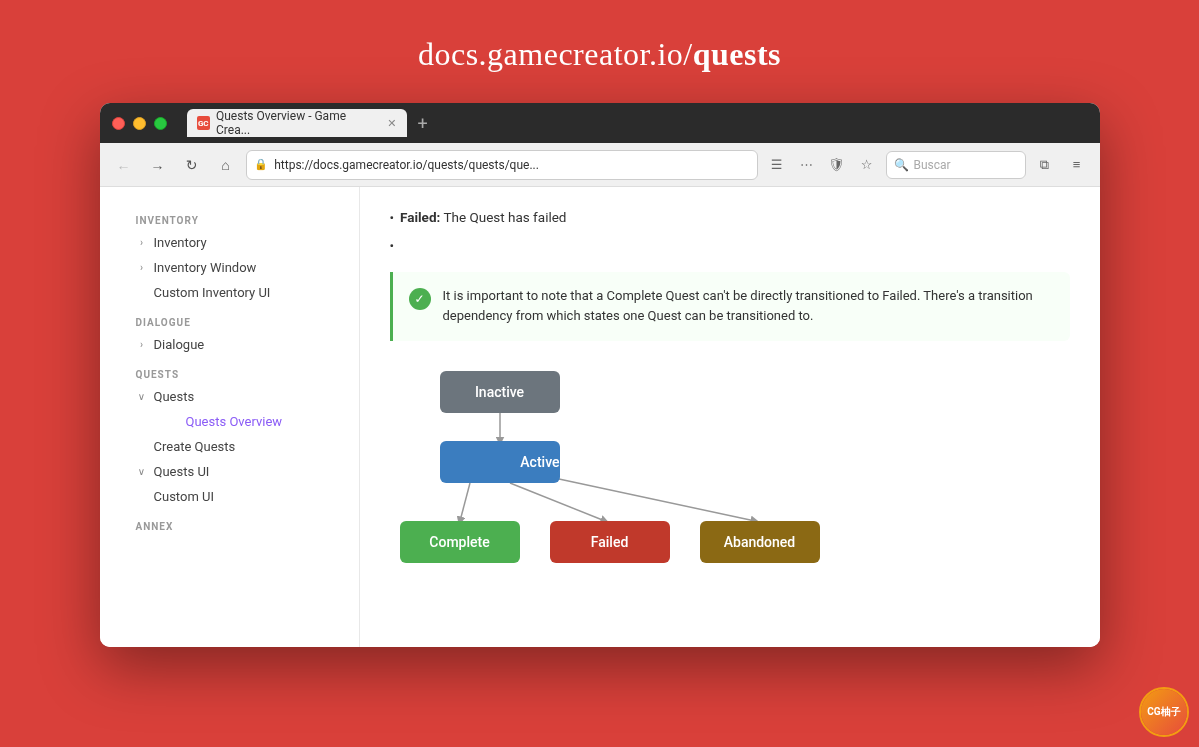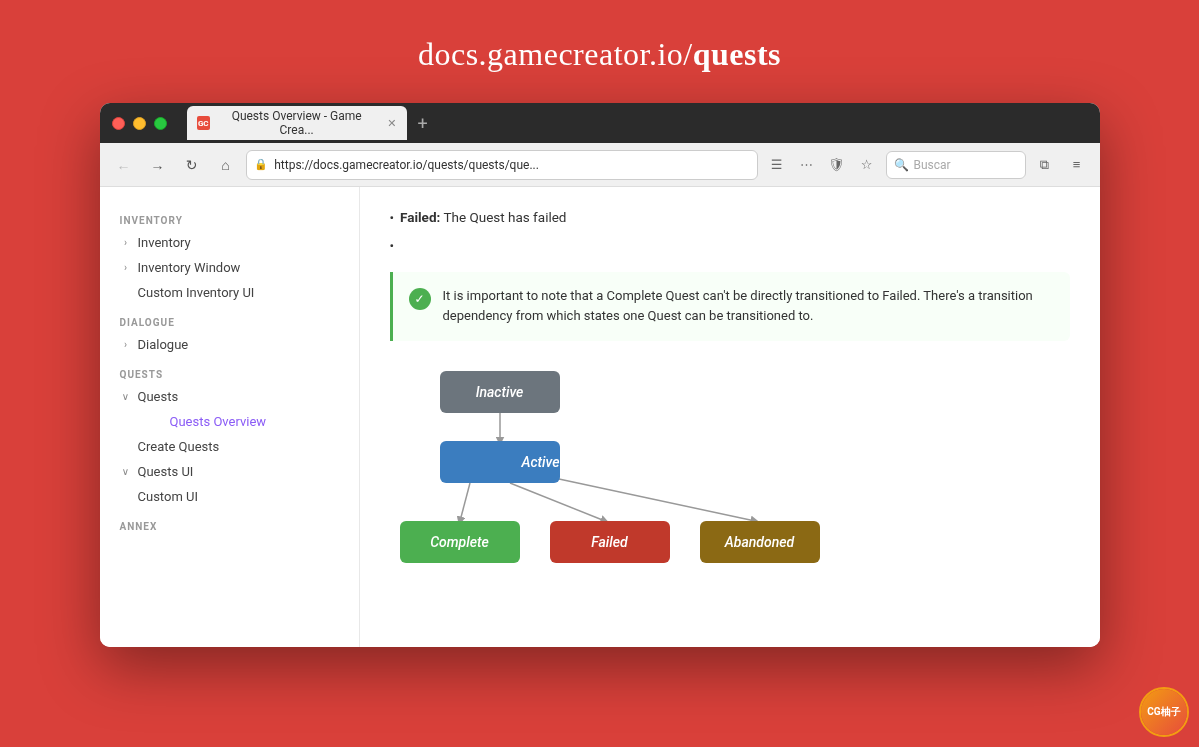--- a/index.html
+++ b/index.html
@@ -52,29 +52,28 @@
     .browser-tabs {
       flex: 1;
       display: flex;
       align-items: center;
       margin-left: 12px;
       gap: 4px;
     }
     .browser-tab {
       background: #3d3d3d;
       border-radius: 6px 6px 0 0;
-      height: 34px;
+      height: 28px;
       display: flex;
       align-items: center;
       padding: 0 10px;
       gap: 6px;
       font-size: 12px;
       color: #ccc;
       max-width: 220px;
-      text-align: center;
     }
     .browser-tab.active {
       background: #f0f0f0;
       color: #333;
     }
     .tab-favicon {
       width: 14px; height: 14px;
       background: #e74c3c;
       border-radius: 2px;
       display: flex; align-items: center; justify-content: center;
@@ -145,21 +144,21 @@
     .browser-body {
       display: flex;
       height: 460px;
       background: white;
     }
     
     .sidebar {
       width: 260px;
       border-right: 1px solid #e8e8e8;
       overflow-y: auto;
-      padding: 16px 0;
+      padding: 16px 16px;
       font-size: 13px;
       flex-shrink: 0;
     }
     .sidebar-section-label {
       font-size: 10px;
       font-weight: 700;
       color: #999;
       letter-spacing: 1px;
       text-transform: uppercase;
       padding: 12px 20px 4px 20px;
@@ -237,21 +236,20 @@
     }
     .state-node {
       position: absolute;
       border-radius: 6px;
       display: flex; align-items: center; justify-content: center;
       font-size: 14px;
       font-weight: 500;
       color: white;
       width: 120px;
       height: 42px;
-      font-style: italic;
     }
     .node-inactive {
       background: #6c757d;
       left: 50px; top: 10px;
     }
     .node-active {
       background: #3b7dbf;
       left: 50px; top: 80px; justify-content: flex-end;
     }
     .node-complete {

